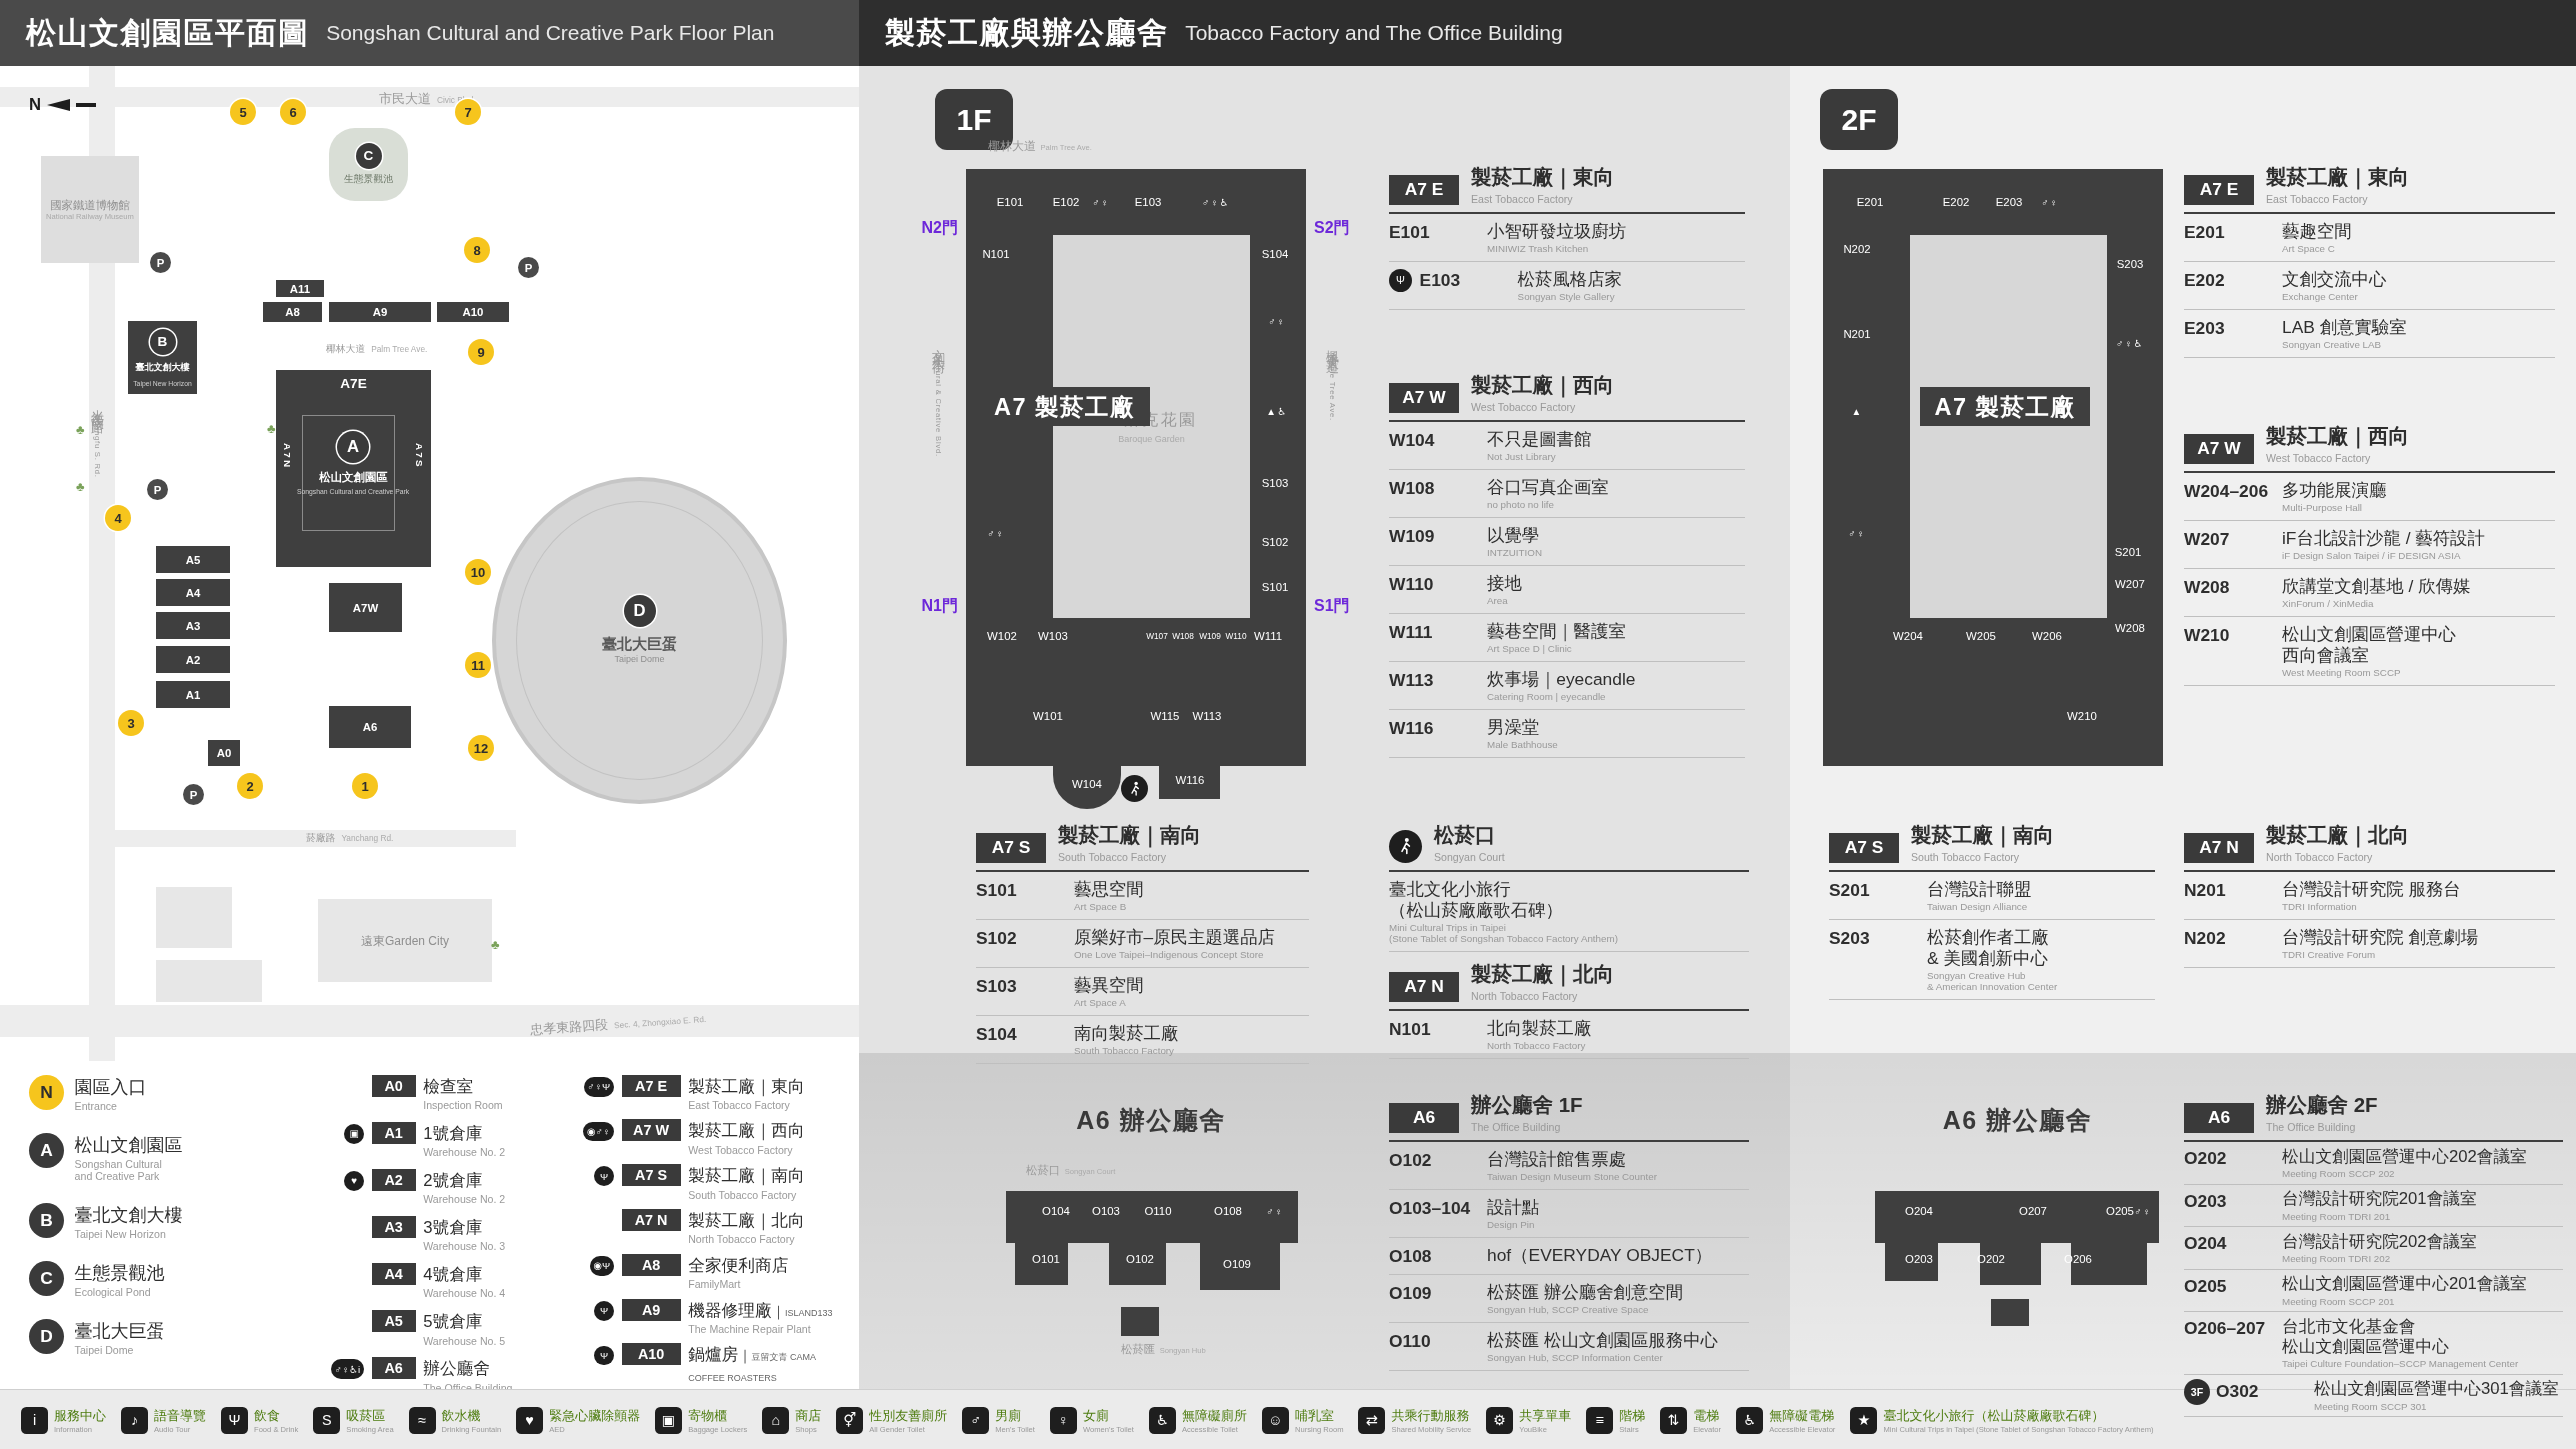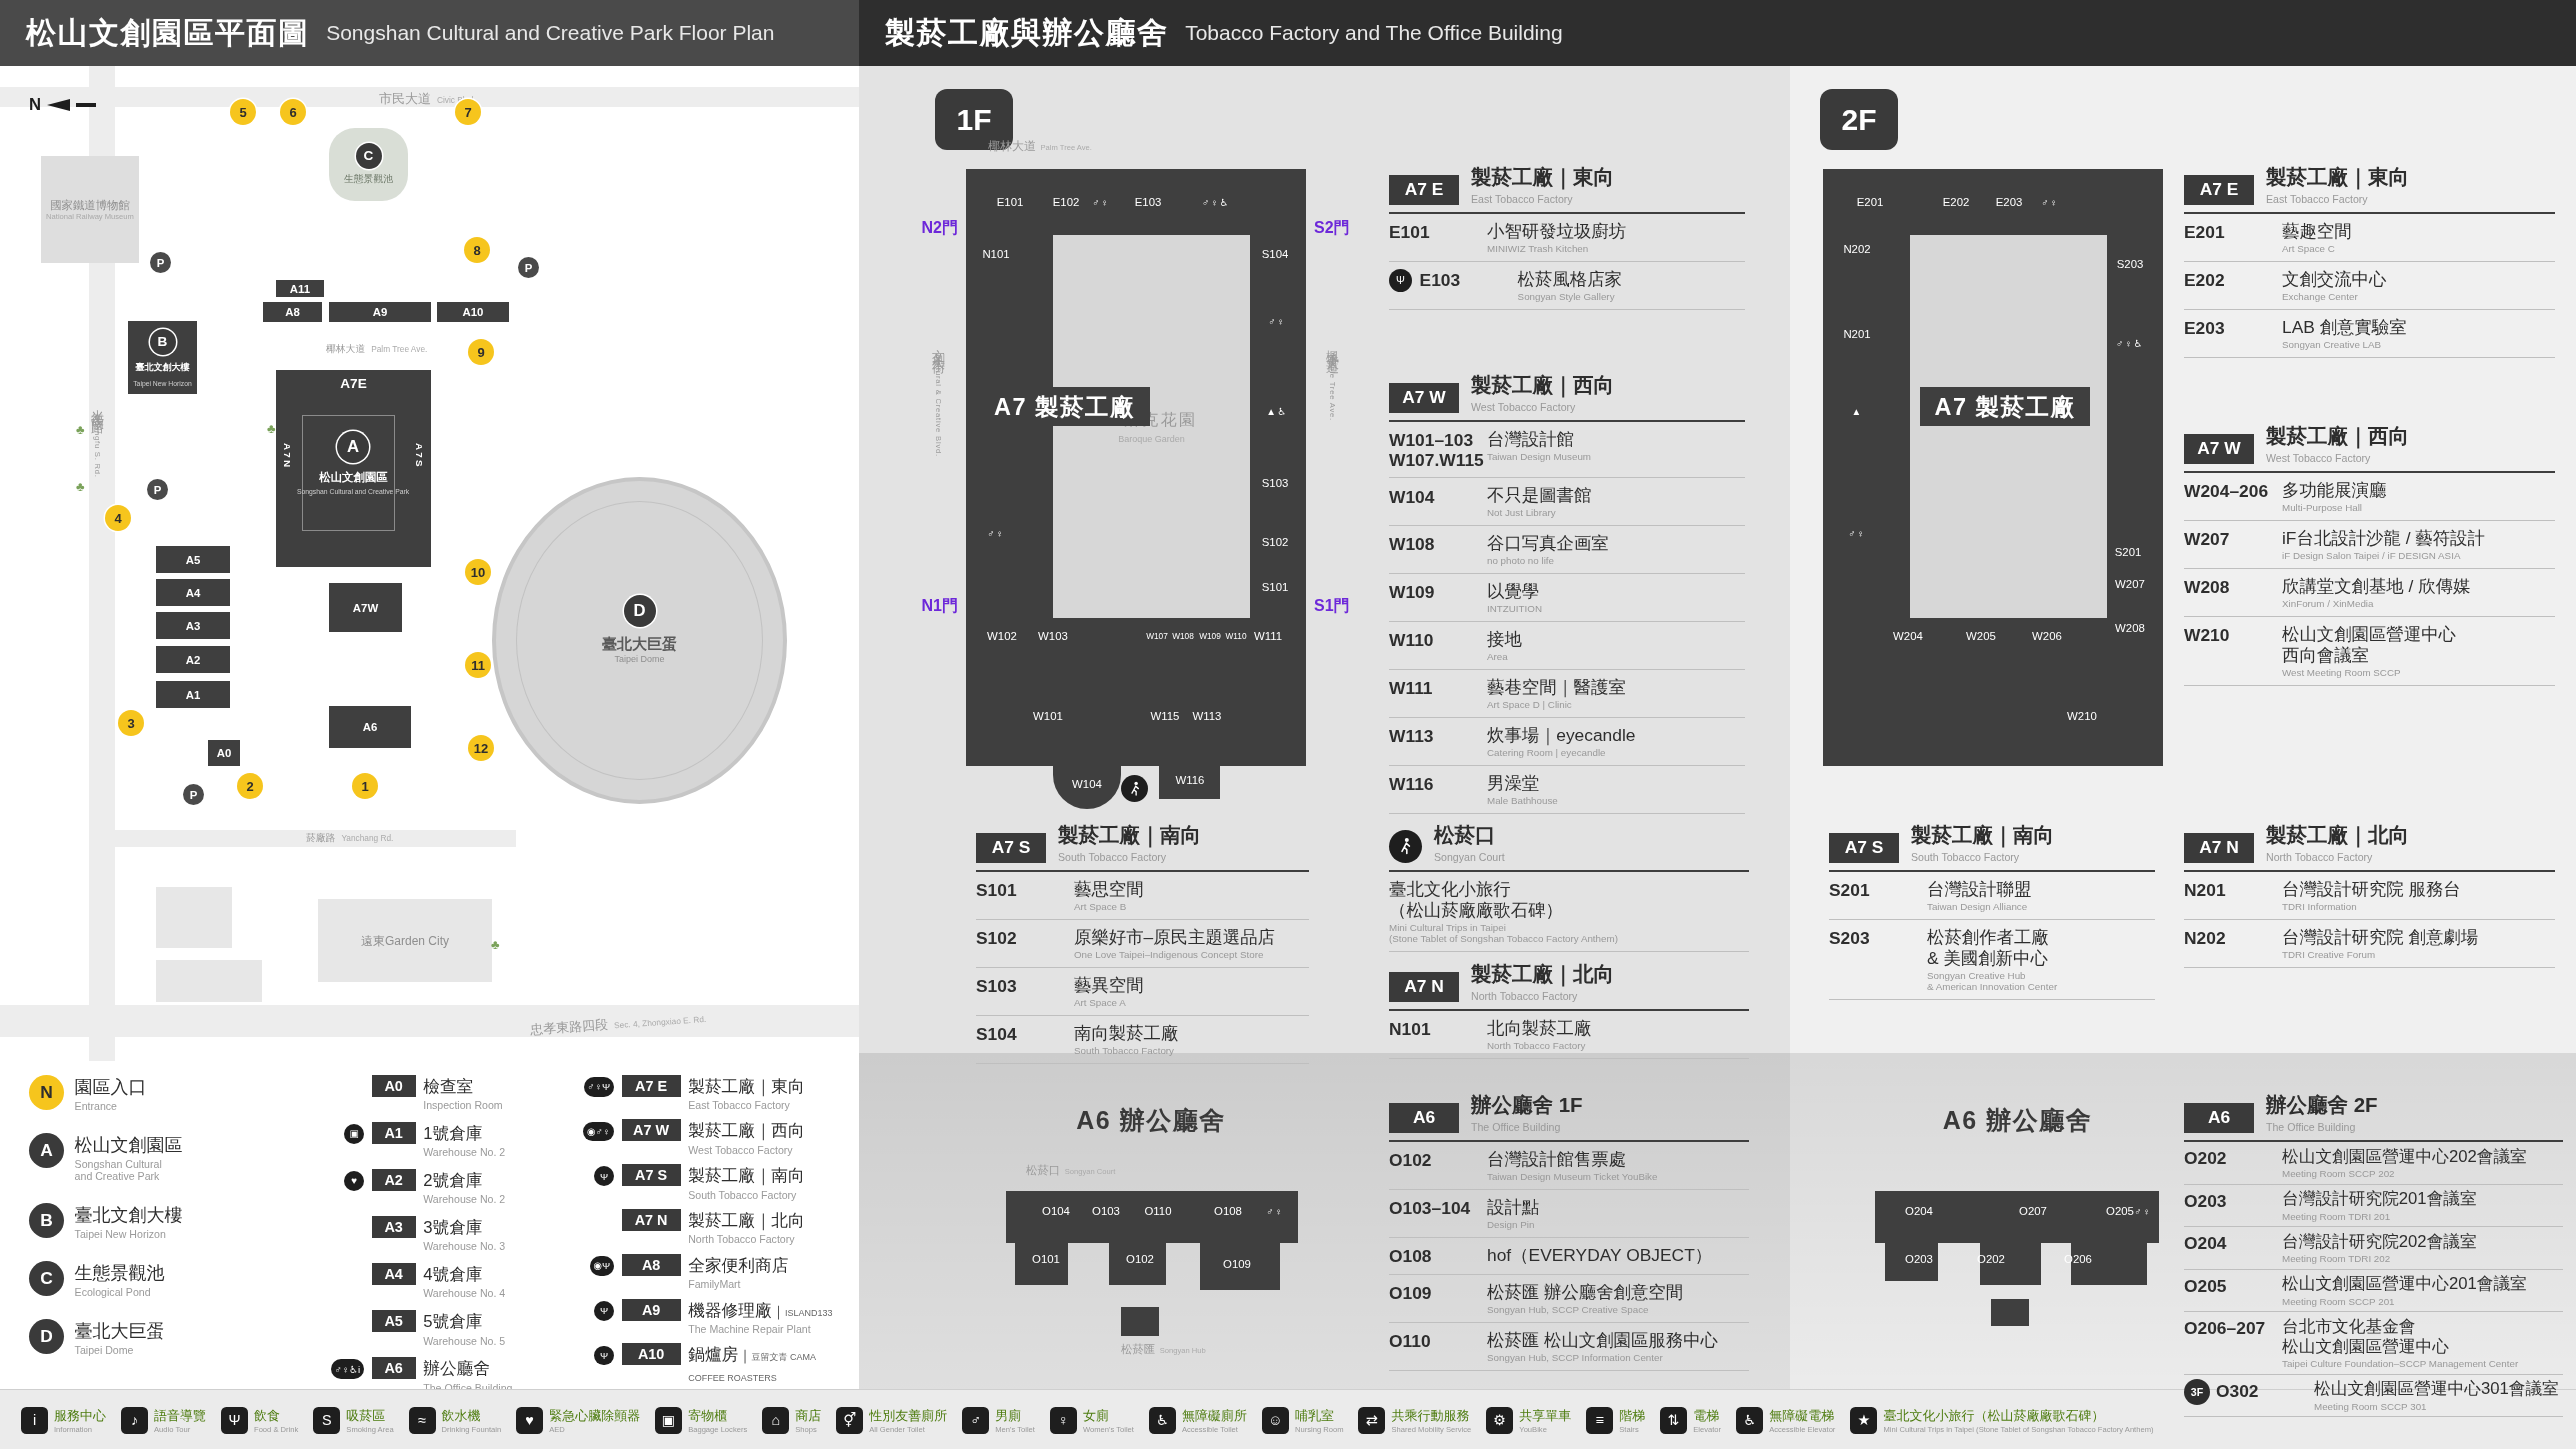--- a/index.html
+++ b/index.html
@@ -588,29 +588,20 @@
     <div class="sec" style="left:530px;top:305px;width:356px">
       <div class="sec-head">
         <span class="sec-badge">A7 W</span>
         <span class="sec-titles">
           <span class="sec-zh">製菸工廠｜西向</span>
           <span class="sec-en">West Tobacco Factory</span>
         </span>
       </div>
       <div>
 
-          <div class="lrow">
-
-            <span class="rcode">W101–103
-W107.W115</span>
-            <span class="rtxt">
-              <span class="rzh">台灣設計館</span>
-              <span class="ren">Taiwan Design Museum</span>
-            </span>
-          </div>
 
           <div class="lrow">
 
             <span class="rcode">W104</span>
             <span class="rtxt">
               <span class="rzh">不只是圖書館</span>
               <span class="ren">Not Just Library</span>
             </span>
           </div>
 
@@ -796,21 +787,21 @@
           <span class="sec-zh">辦公廳舍 1F</span>
           <span class="sec-en">The Office Building</span>
         </span>
       </div>
       <div>
 
           <div class="lrow">
             <span class="rcode">O102</span>
             <span class="rtxt">
               <span class="rzh">台灣設計館售票處</span>
-              <span class="ren">Taiwan Design Museum Ticket YouBike</span>
+              <span class="ren">Taiwan Design Museum Stone Counter</span>
             </span>
           </div>
 
           <div class="lrow">
             <span class="rcode">O103–104</span>
             <span class="rtxt">
               <span class="rzh">設計點</span>
               <span class="ren">Design Pin</span>
             </span>
           </div>

